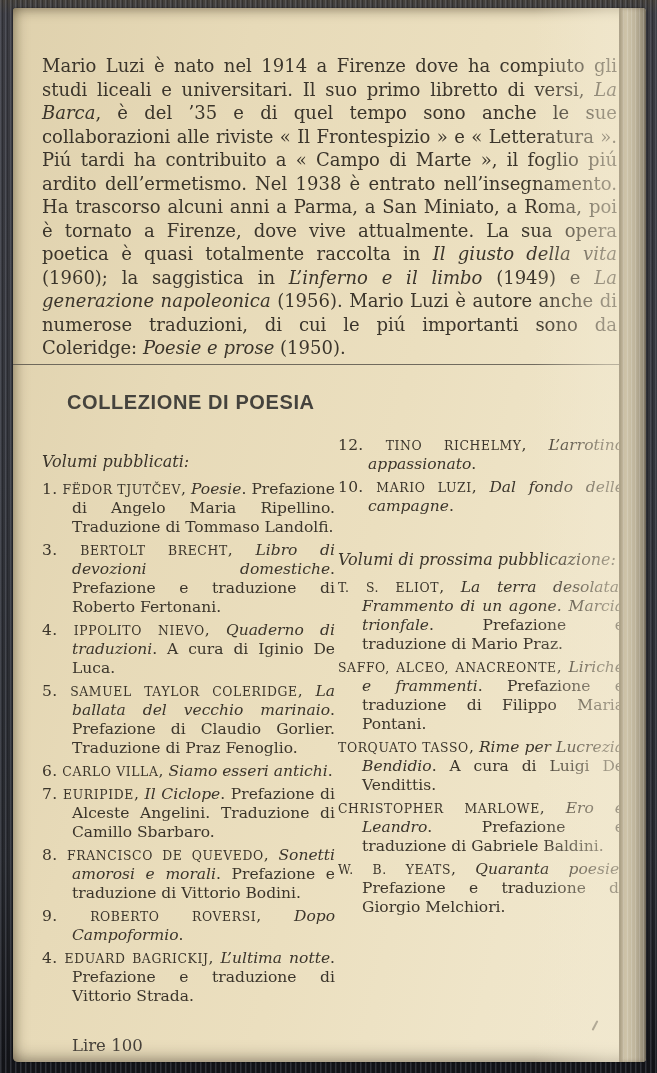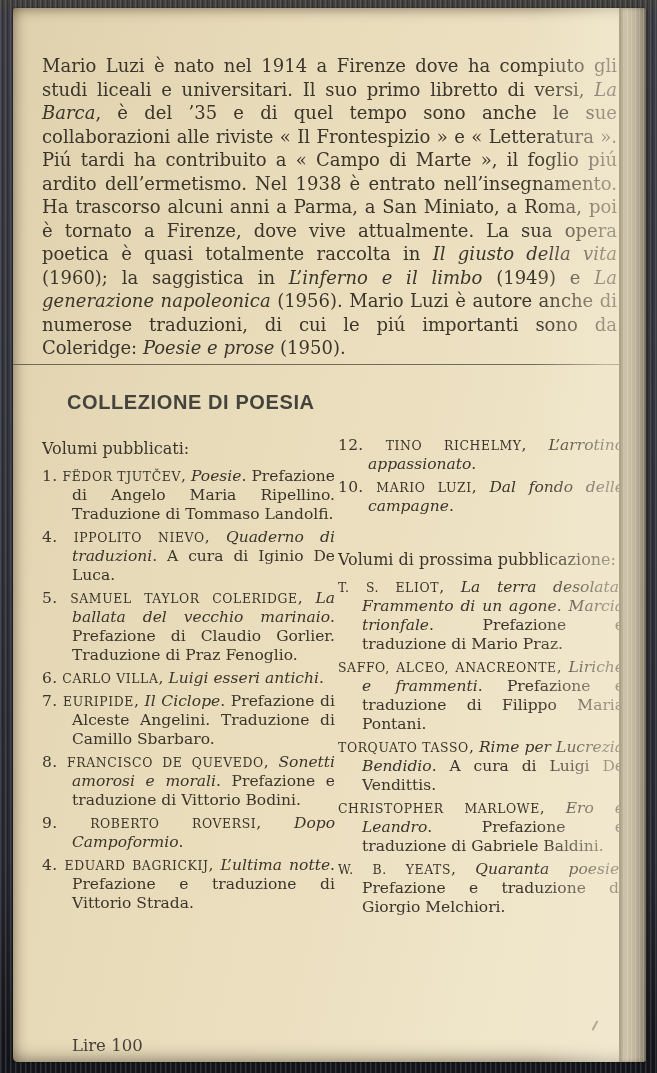--- a/index.html
+++ b/index.html
@@ -40,21 +40,21 @@
   }
   .heading{
     position:absolute;left:54px;top:383px;margin:0;
     font-family:"Liberation Sans",sans-serif;font-weight:700;font-size:20px;
     letter-spacing:.6px;color:#45433d;
   }
   .col{position:absolute;top:428px;}
   .col-left{left:29px;width:293px;}
   .col-right{left:325px;width:286px;}
   .label{
-    font-family:"DejaVu Serif",serif;font-size:16px;color:#3b352b;margin:3px 0 9px 0;
+    font-family:"DejaVu Serif",serif;font-size:16px;color:#3b352b;margin:16px 0 9px 0;font-style:italic;
   }
   .label-upcoming{margin-top:34px;margin-bottom:9px;}
   .entry{
     font-family:"DejaVu Serif",serif;font-size:15.5px;line-height:19px;
     color:#3b352b;text-align:justify;margin:0 0 4px 0;
   }
   .numbered{padding-left:30px;text-indent:-30px;}
   .unnumbered{padding-left:24px;text-indent:-24px;}
   .caps{font-size:.8em;letter-spacing:.05em;}
   .num{letter-spacing:.02em;}
@@ -80,26 +80,27 @@
 
     <h1 class="heading">COLLEZIONE DI POESIA</h1>
 
     <div class="col col-left">
       <p class="label">Volumi pubblicati:</p>
       <div>
 
           <p class="entry numbered"><span class="num">1.</span> <span><span class="caps">FËDOR TJUTČEV</span><span>, </span><i>Poesie</i><span>. Prefazione di Angelo Maria Ripellino. Traduzione di Tommaso Landolfi.</span></span></p>
 
 
+          <p class="entry numbered"><span class="num">3.</span> <span><span class="caps">BERTOLT BRECHT</span><span>, </span><i>Libro di devozioni domestiche</i><span>. Prefazione e traduzione di Roberto Fertonani.</span></span></p>
 
           <p class="entry numbered"><span class="num">4.</span> <span><span class="caps">IPPOLITO NIEVO</span><span>, </span><i>Quaderno di traduzioni</i><span>. A cura di Iginio De Luca.</span></span></p>
 
           <p class="entry numbered"><span class="num">5.</span> <span><span class="caps">SAMUEL TAYLOR COLERIDGE</span><span>, </span><i>La ballata del vecchio marinaio</i><span>. Prefazione di Claudio Gorlier. Traduzione di Praz Fenoglio.</span></span></p>
 
-          <p class="entry numbered"><span class="num">6.</span> <span><span class="caps">CARLO VILLA</span><span>, </span><i>Luigi esseri antichi</i><span>.</span></span></p>
+          <p class="entry numbered"><span class="num">6.</span> <span><span class="caps">CARLO VILLA</span><span>, </span><i>Siamo esseri antichi</i><span>.</span></span></p>
 
           <p class="entry numbered"><span class="num">7.</span> <span><span class="caps">EURIPIDE</span><span>, </span><i>Il Ciclope</i><span>. Prefazione di Alceste Angelini. Traduzione di Camillo Sbarbaro.</span></span></p>
 
           <p class="entry numbered"><span class="num">8.</span> <span><span class="caps">FRANCISCO DE QUEVEDO</span><span>, </span><i>Sonetti amorosi e morali</i><span>. Prefazione e traduzione di Vittorio Bodini.</span></span></p>
 
           <p class="entry numbered"><span class="num">9.</span> <span><span class="caps">ROBERTO ROVERSI</span><span>, </span><i>Dopo Campoformio</i><span>.</span></span></p>
 
           <p class="entry numbered"><span class="num">4.</span> <span><span class="caps">EDUARD BAGRICKIJ</span><span>, </span><i>L’ultima notte</i><span>. Prefazione e traduzione di Vittorio Strada.</span></span></p>
         </div>
     </div>

